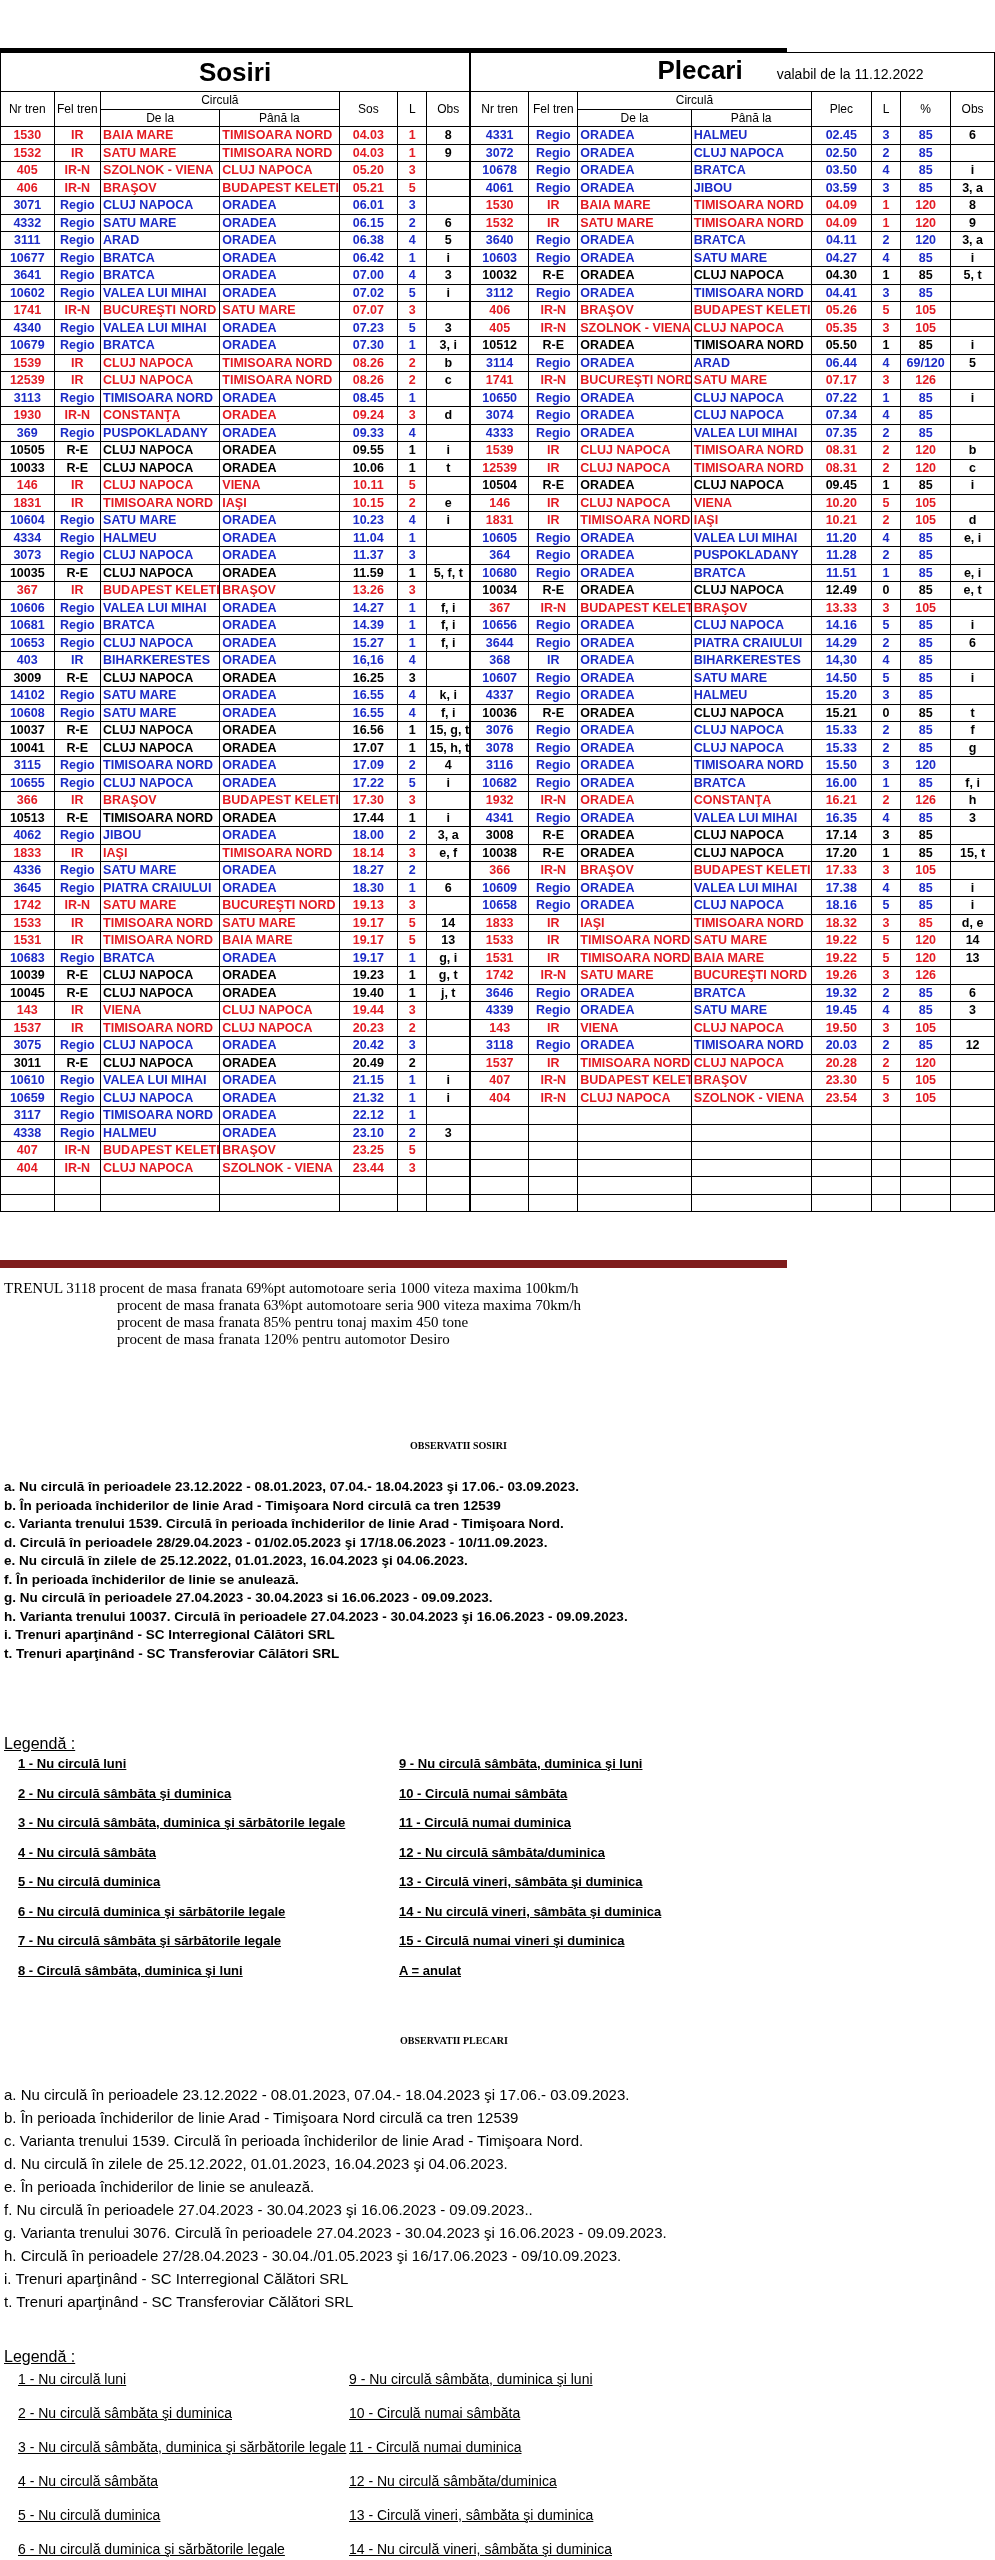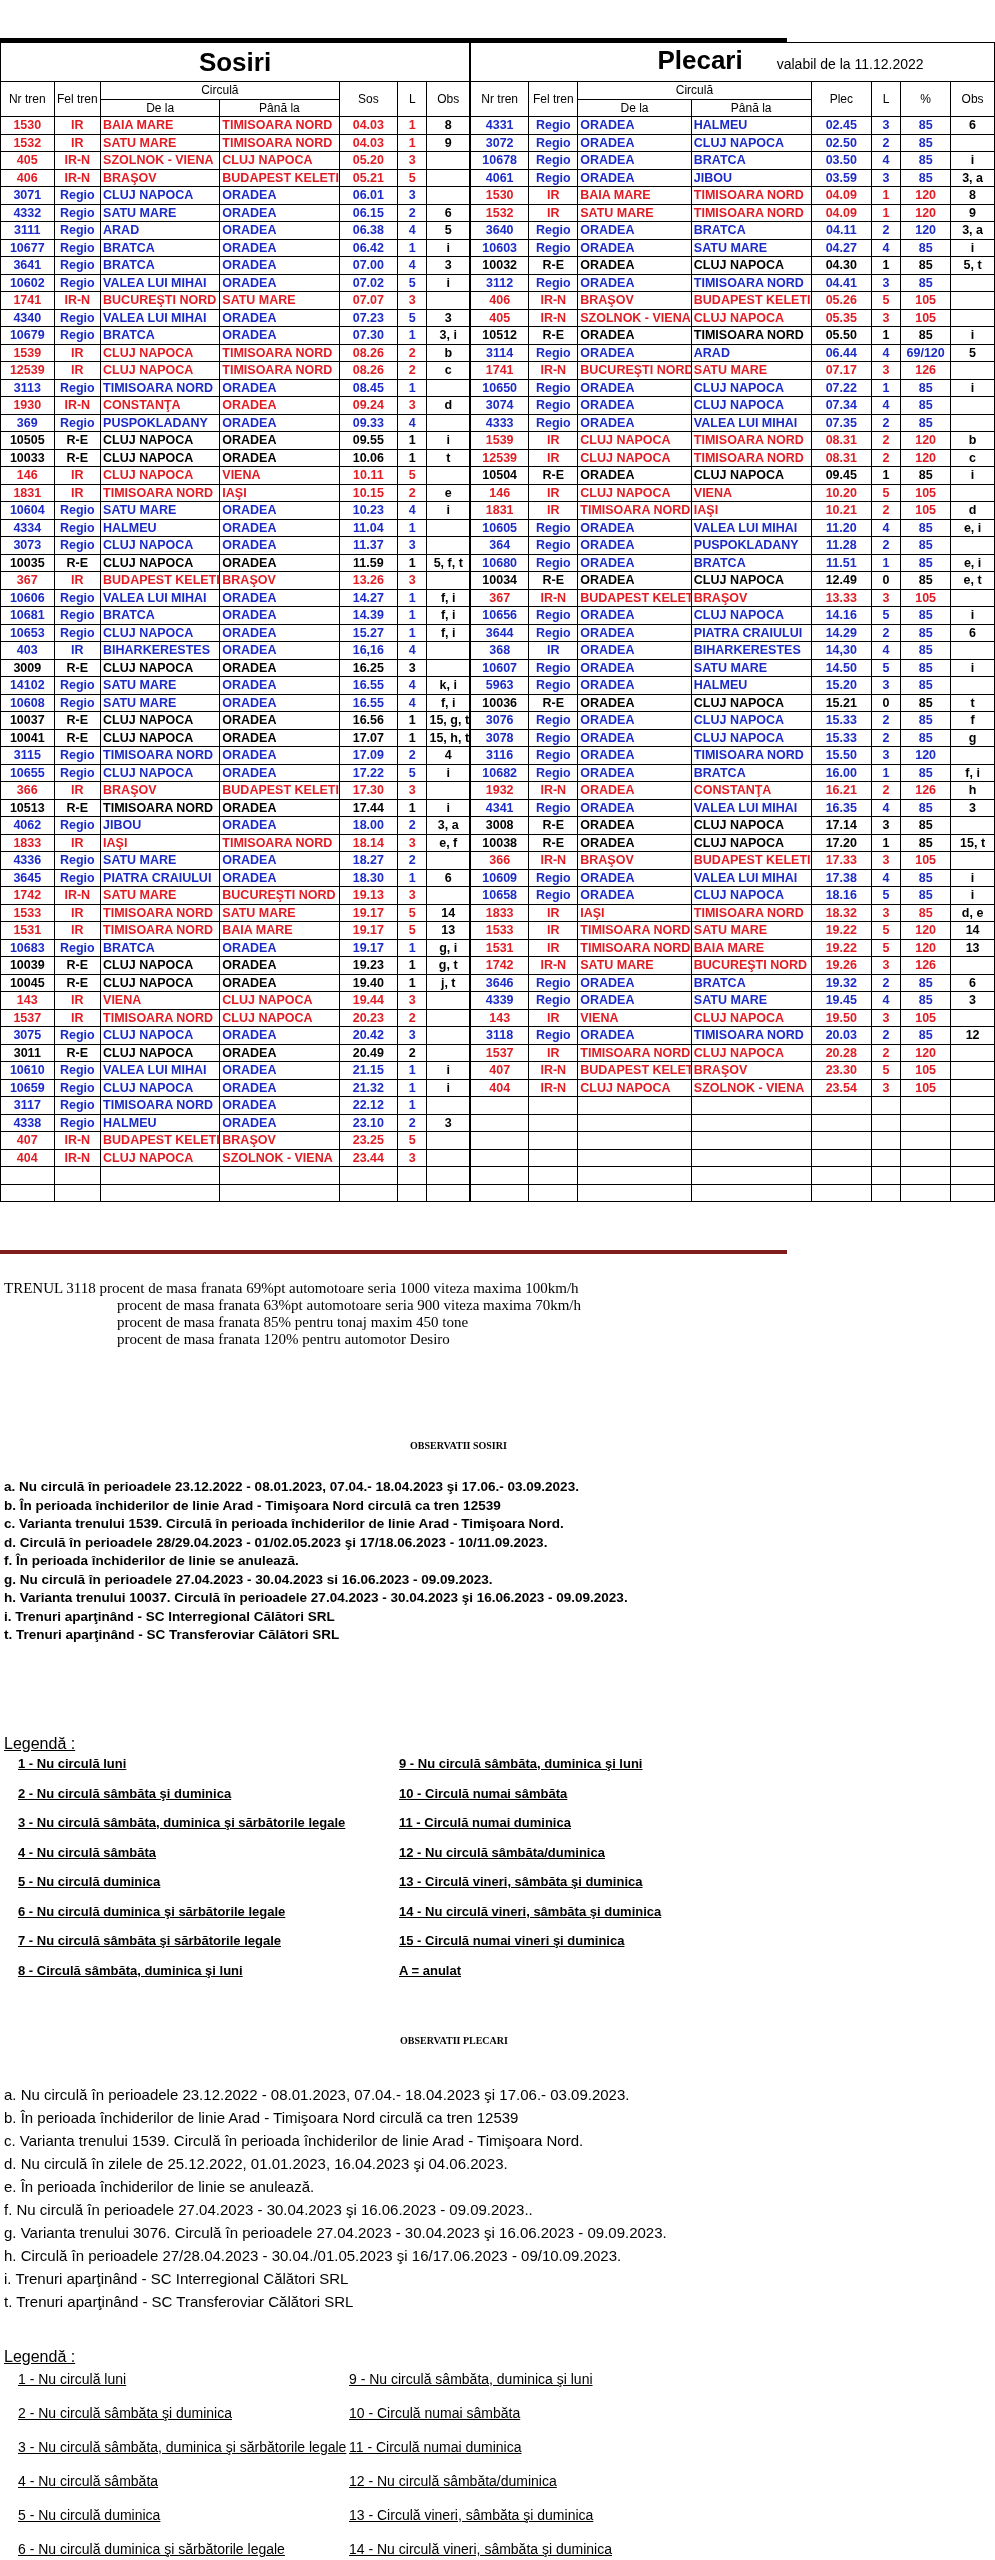--- a/index.html
+++ b/index.html
@@ -1,17 +1,17 @@
 <!DOCTYPE html>
 <html><head>
 <meta charset="utf-8">
 <style>
   html,body{margin:0;padding:0;background:#fff;}
   body{width:995px;height:2560px;position:relative;overflow:hidden;font-family:"Liberation Sans",sans-serif;color:#000;}
-  .tables{position:absolute;left:0;top:38px;width:787px;border-top:4px solid #000;border-bottom:4px solid #7f1d1d;}
+  .tables{position:absolute;left:0;top:48px;width:787px;border-top:4px solid #000;border-bottom:8px solid #7f1d1d;}
   .half{position:absolute;top:0;}
   #sosiri{left:0;width:470px;}
   #plecari{left:470px;width:525px;}
   table{border-collapse:collapse;table-layout:fixed;width:100%;}
   td,th{border:1.5px solid #000;padding:0 2px;height:16.5px;font-size:12.5px;font-weight:bold;white-space:nowrap;overflow:hidden;line-height:16px;}
   th{font-weight:normal;font-size:12px;}
   .title-row td{height:38px;text-align:center;font-size:26px;font-weight:bold;}
   .title-row .valid{font-size:14px;font-weight:normal;margin-left:34px;}
   .c{text-align:center;}
   .l{text-align:left;}
@@ -970,21 +970,21 @@
             <td class="c blue">10607</td>
             <td class="c blue">Regio</td>
             <td class="l blue">ORADEA</td>
             <td class="l blue">SATU MARE</td>
             <td class="c blue">14.50</td>
             <td class="c blue">5</td>
             <td class="c blue">85</td>
             <td class="c obs">i</td>
           </tr>
           <tr>
-            <td class="c blue">5963</td>
+            <td class="c blue">4337</td>
             <td class="c blue">Regio</td>
             <td class="l blue">ORADEA</td>
             <td class="l blue">HALMEU</td>
             <td class="c blue">15.20</td>
             <td class="c blue">3</td>
             <td class="c blue">85</td>
             <td class="c obs"></td>
           </tr>
           <tr>
             <td class="c black">10036</td>
@@ -1287,20 +1287,21 @@
   <div class="indent">procent de masa franata 85% pentru tonaj maxim 450 tone</div>
   <div class="indent">procent de masa franata 120% pentru automotor Desiro</div>
 </div>
 
 <div class="obs-title" style="left:410px;top:1440px;">OBSERVATII SOSIRI</div>
 <div class="obs-list" id="obs-sosiri" style="top:1478px;">
     <div>a. Nu circulă în perioadele 23.12.2022 - 08.01.2023, 07.04.- 18.04.2023 şi 17.06.- 03.09.2023.</div>
     <div>b. În perioada închiderilor de linie Arad - Timişoara Nord circulă ca tren 12539</div>
     <div>c. Varianta trenului 1539. Circulă în perioada închiderilor de linie Arad - Timişoara Nord.</div>
     <div>d. Circulă în perioadele 28/29.04.2023 - 01/02.05.2023 şi 17/18.06.2023 - 10/11.09.2023.</div>
+    <div>e. Nu circulă în zilele de 25.12.2022, 01.01.2023, 16.04.2023 şi 04.06.2023.</div>
     <div>f. În perioada închiderilor de linie se anulează.</div>
     <div>g. Nu circulă în perioadele 27.04.2023 - 30.04.2023 si 16.06.2023 - 09.09.2023.</div>
     <div>h. Varianta trenului 10037. Circulă în perioadele 27.04.2023 - 30.04.2023 şi 16.06.2023 - 09.09.2023.</div>
     <div>i.  Trenuri aparţinând - SC Interregional Călători SRL</div>
     <div>t.  Trenuri aparţinând - SC Transferoviar Călători SRL</div>
   </div>
 
 <div class="legend" id="leg-sosiri" style="top:1735px;">
   <div class="lt">Legendă :</div>
   <div class="grid">

